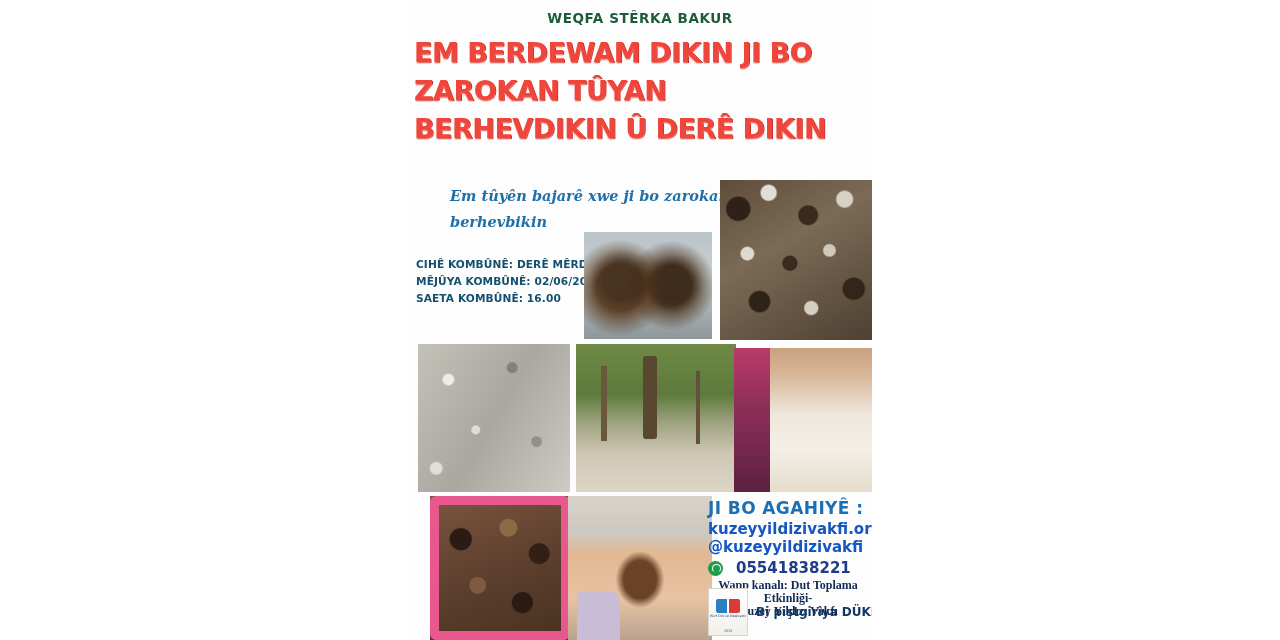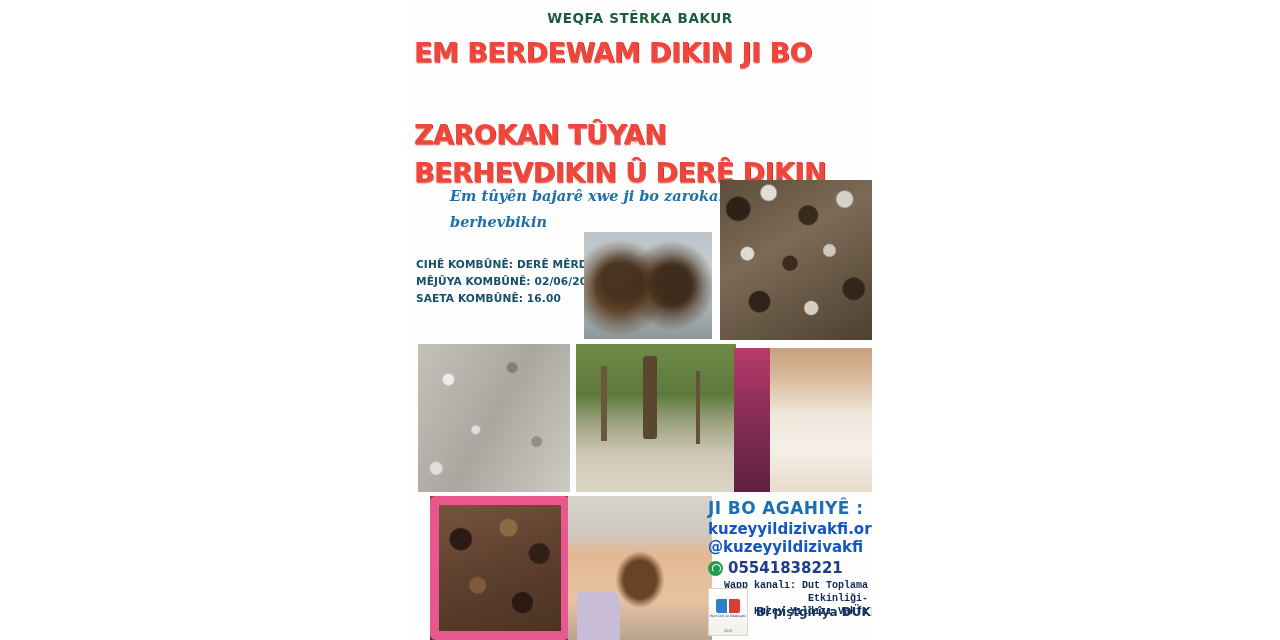--- a/index.html
+++ b/index.html
@@ -47,21 +47,21 @@
     width: 452px;
     font-family: "DejaVu Sans", sans-serif;
     font-weight: bold;
     font-size: 27px;
     line-height: 38px;
     letter-spacing: -0.5px;
     color: #f0453a;
     text-shadow: 0 2px 0 rgba(255,160,150,0.55), 1px 1px 0 #c8302a;
   }
   .headline .l1 { display: block; }
-  .headline .l2 { display: block; margin-top: 44px; }
+  .headline .l2 { display: block; }
   .headline .l3 { display: block; }
 
   .subtitle {
     position: absolute;
     left: 42px;
     top: 183px;
     width: 300px;
     font-family: "DejaVu Serif", serif;
     font-weight: bold;
     font-style: italic;
@@ -214,21 +214,21 @@
     font-family: "DejaVu Sans", sans-serif;
     font-weight: bold;
     font-size: 15px;
     line-height: 18px;
     color: #1556c0;
     white-space: nowrap;
   }
   .contact-phone-row {
     display: flex;
     align-items: center;
-    gap: 5px;
+    gap: 13px;
     margin-top: 3px;
   }
   .wa-icon {
     width: 15px; height: 15px;
     border-radius: 50%;
     background: #1f9d4e;
     position: relative;
     flex: 0 0 auto;
   }
   .wa-icon::after {
@@ -240,27 +240,27 @@
     border-radius: 50%;
     border-bottom-color: transparent;
   }
   .phone-number {
     font-family: "DejaVu Sans", sans-serif;
     font-weight: bold;
     font-size: 15px;
     color: #1f3c8a;
   }
   .wapp-note {
-    font-family: Liberation Mono, monospace;
-    font-weight: bold;
-    font-size: 10px;
+    font-family: Liberation Serif, serif;
+    font-weight: bold;
+    font-size: 12px;
     line-height: 13px;
     color: #102a55;
     margin-top: 2px;
-    text-align: right;
+    text-align: center;
     width: 160px;
   }
   .footer-row {
     position: absolute;
     left: 300px;
     top: 588px;
     width: 170px;
     display: flex;
     align-items: center;
     gap: 8px;

